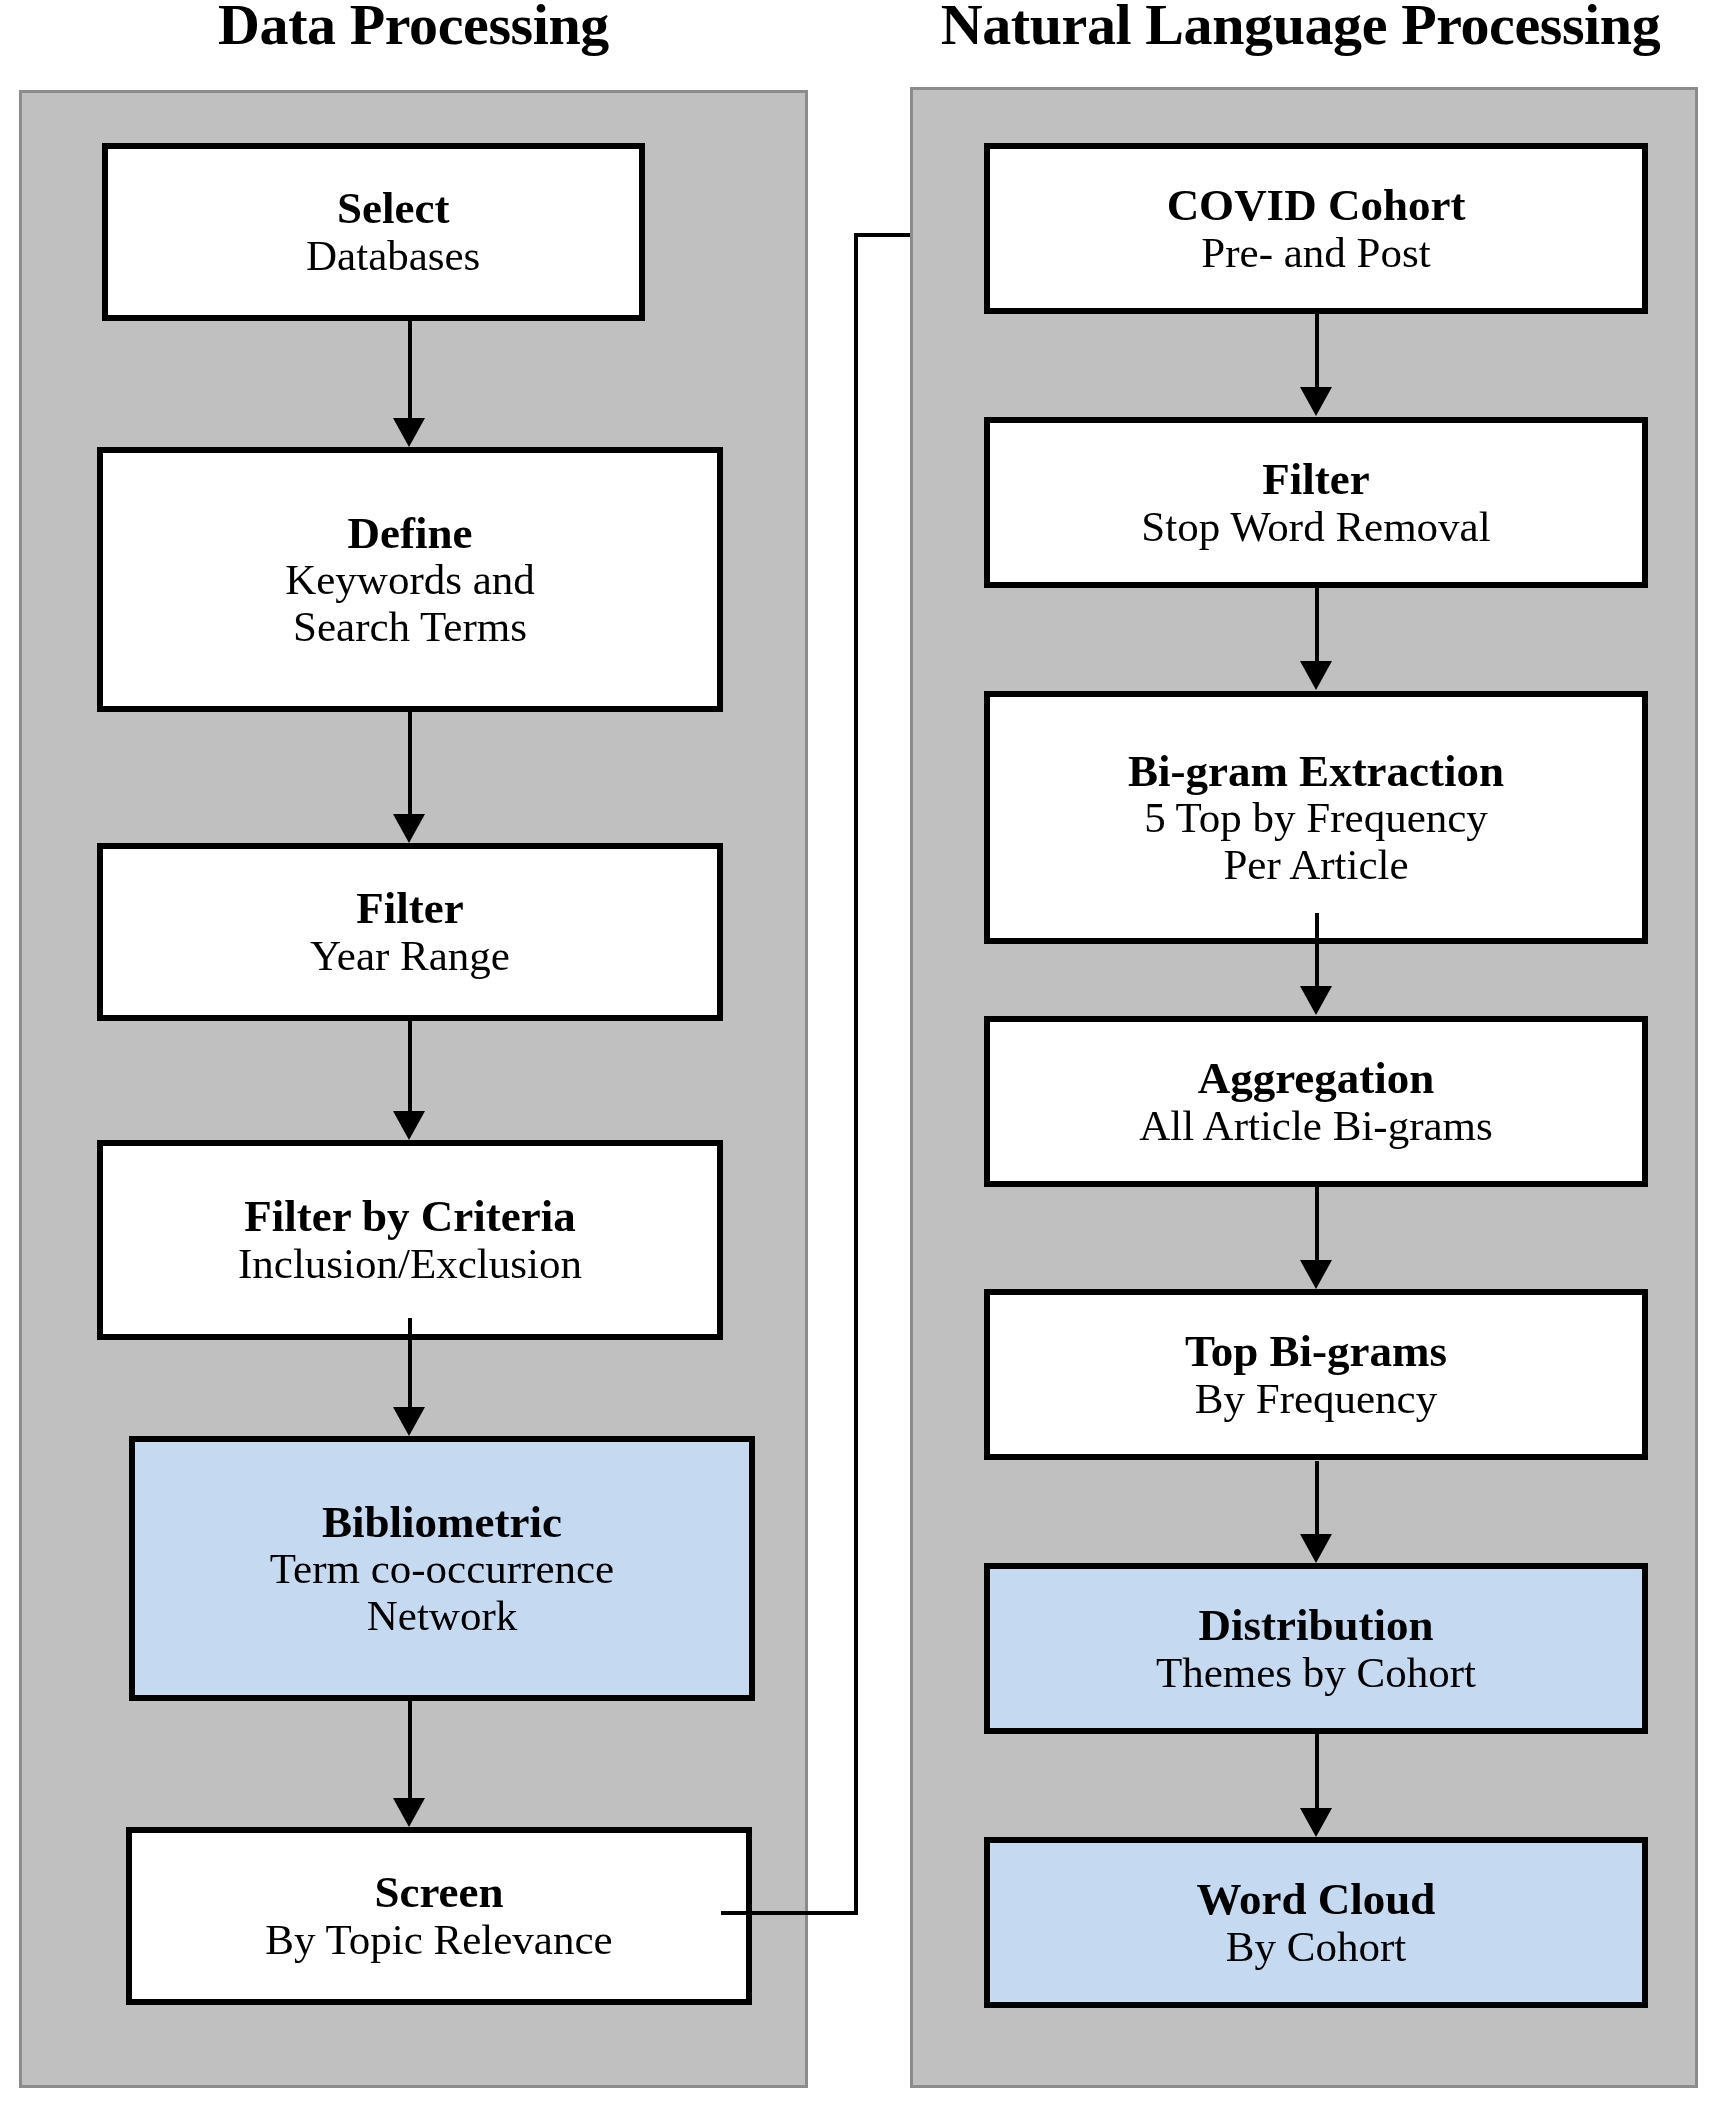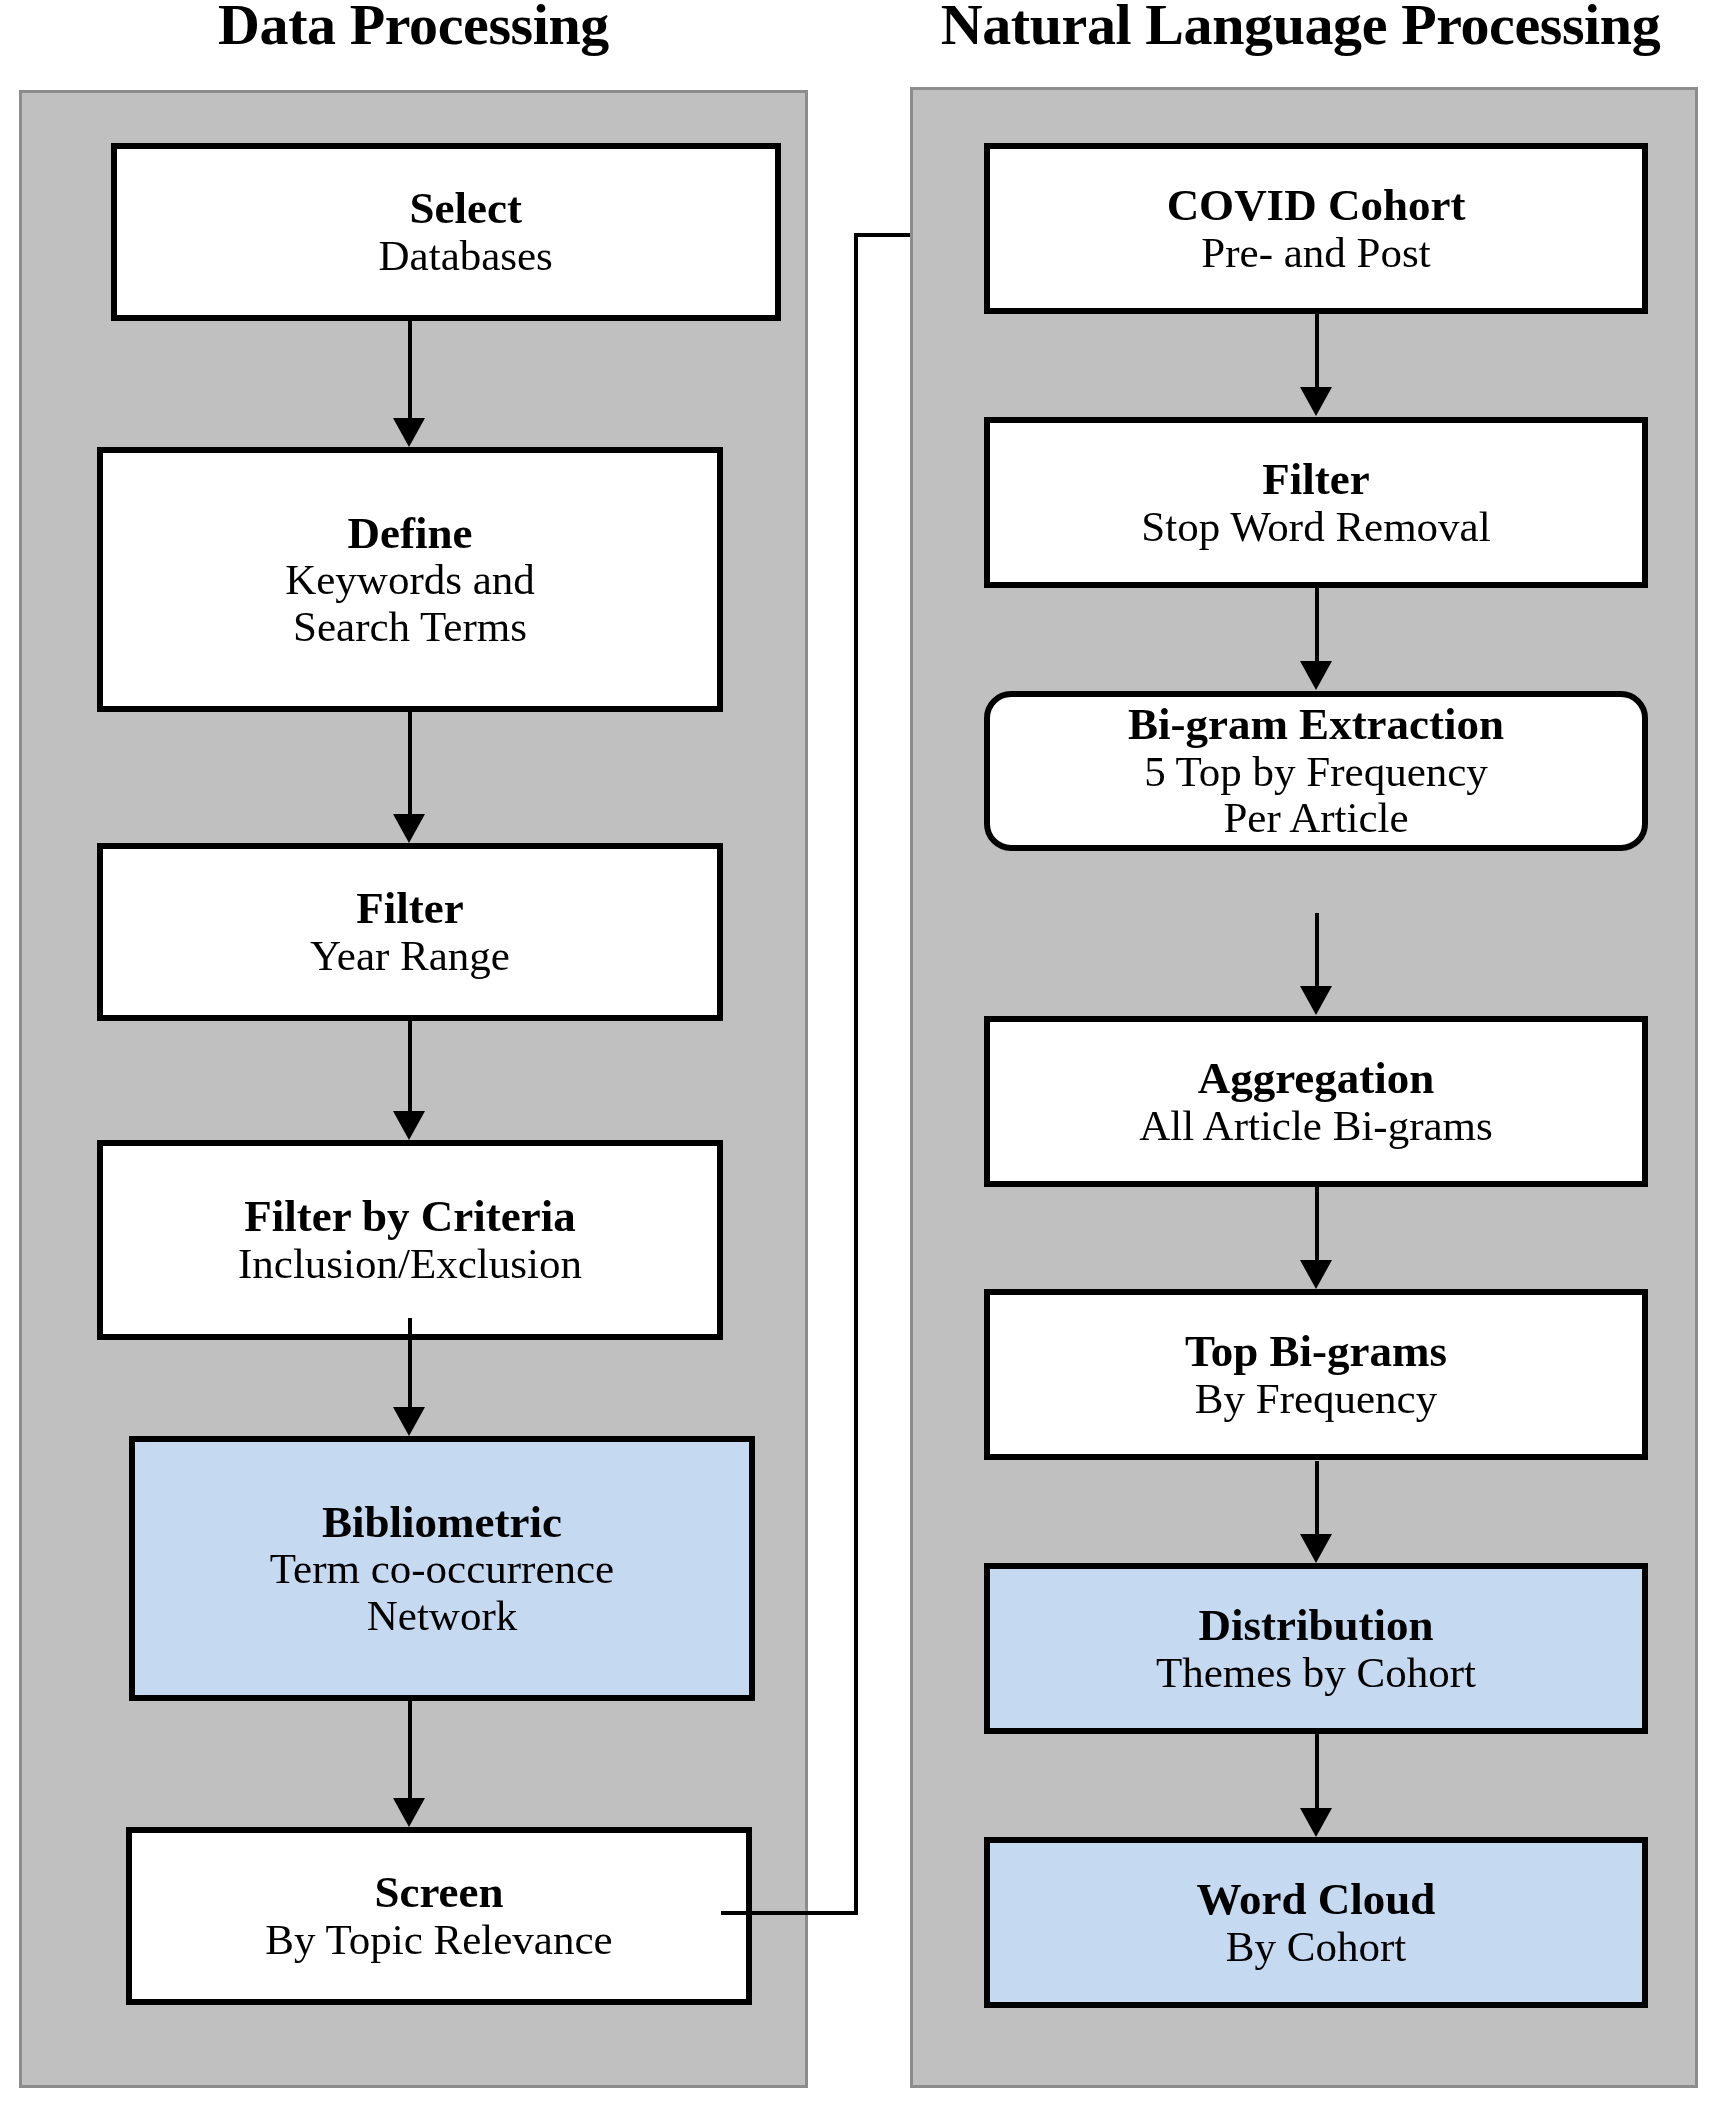--- a/index.html
+++ b/index.html
@@ -100,21 +100,21 @@
 </style>
 </head>
 <body>
 
 <div id="canvas">
 
   <div class="col-title" style="left:19px; top:-3.8px; width:789px;">Data Processing</div>
 
   <div class="panel" style="left:19px; top:90px; width:789px; height:1998px;"></div>
 
-  <div class="node" style="left:111px; top:143px; width:670px; height:178px;padding-left:47px;">
+  <div class="node" style="left:102px; top:143px; width:543px; height:178px;padding-left:47px;">
     <div class="ttl">Select</div>
     <div class="sub">Databases</div>
   </div>
   <div class="vline" style="left:408px; top:321px; height:99px;"></div>
   <div class="arrowhead-down" style="left:393px; top:418px;"></div>
 
   <div class="node" style="left:97px; top:447px; width:626px; height:265px;">
     <div class="ttl">Define</div>
     <div class="sub">Keywords and</div>
     <div class="sub">Search Terms</div>
@@ -165,21 +165,21 @@
   <div class="vline" style="left:1315px; top:314px; height:75px;"></div>
   <div class="arrowhead-down" style="left:1300px; top:387px;"></div>
 
   <div class="node" style="left:984px; top:417px; width:664px; height:171px;">
     <div class="ttl">Filter</div>
     <div class="sub">Stop Word Removal</div>
   </div>
   <div class="vline" style="left:1315px; top:588px; height:75px;"></div>
   <div class="arrowhead-down" style="left:1300px; top:661px;"></div>
 
-  <div class="node" style="left:984px; top:691px; width:664px; height:160px;border-radius:27px;">
+  <div class="node" style="left:984px; top:691px; width:664px; height:253px;">
     <div class="ttl">Bi-gram Extraction</div>
     <div class="sub">5 Top by Frequency</div>
     <div class="sub">Per Article</div>
   </div>
   <div class="vline" style="left:1315px; top:913px; height:75px;"></div>
   <div class="arrowhead-down" style="left:1300px; top:986px;"></div>
 
   <div class="node" style="left:984px; top:1016px; width:664px; height:171px;">
     <div class="ttl">Aggregation</div>
     <div class="sub">All Article Bi-grams</div>

